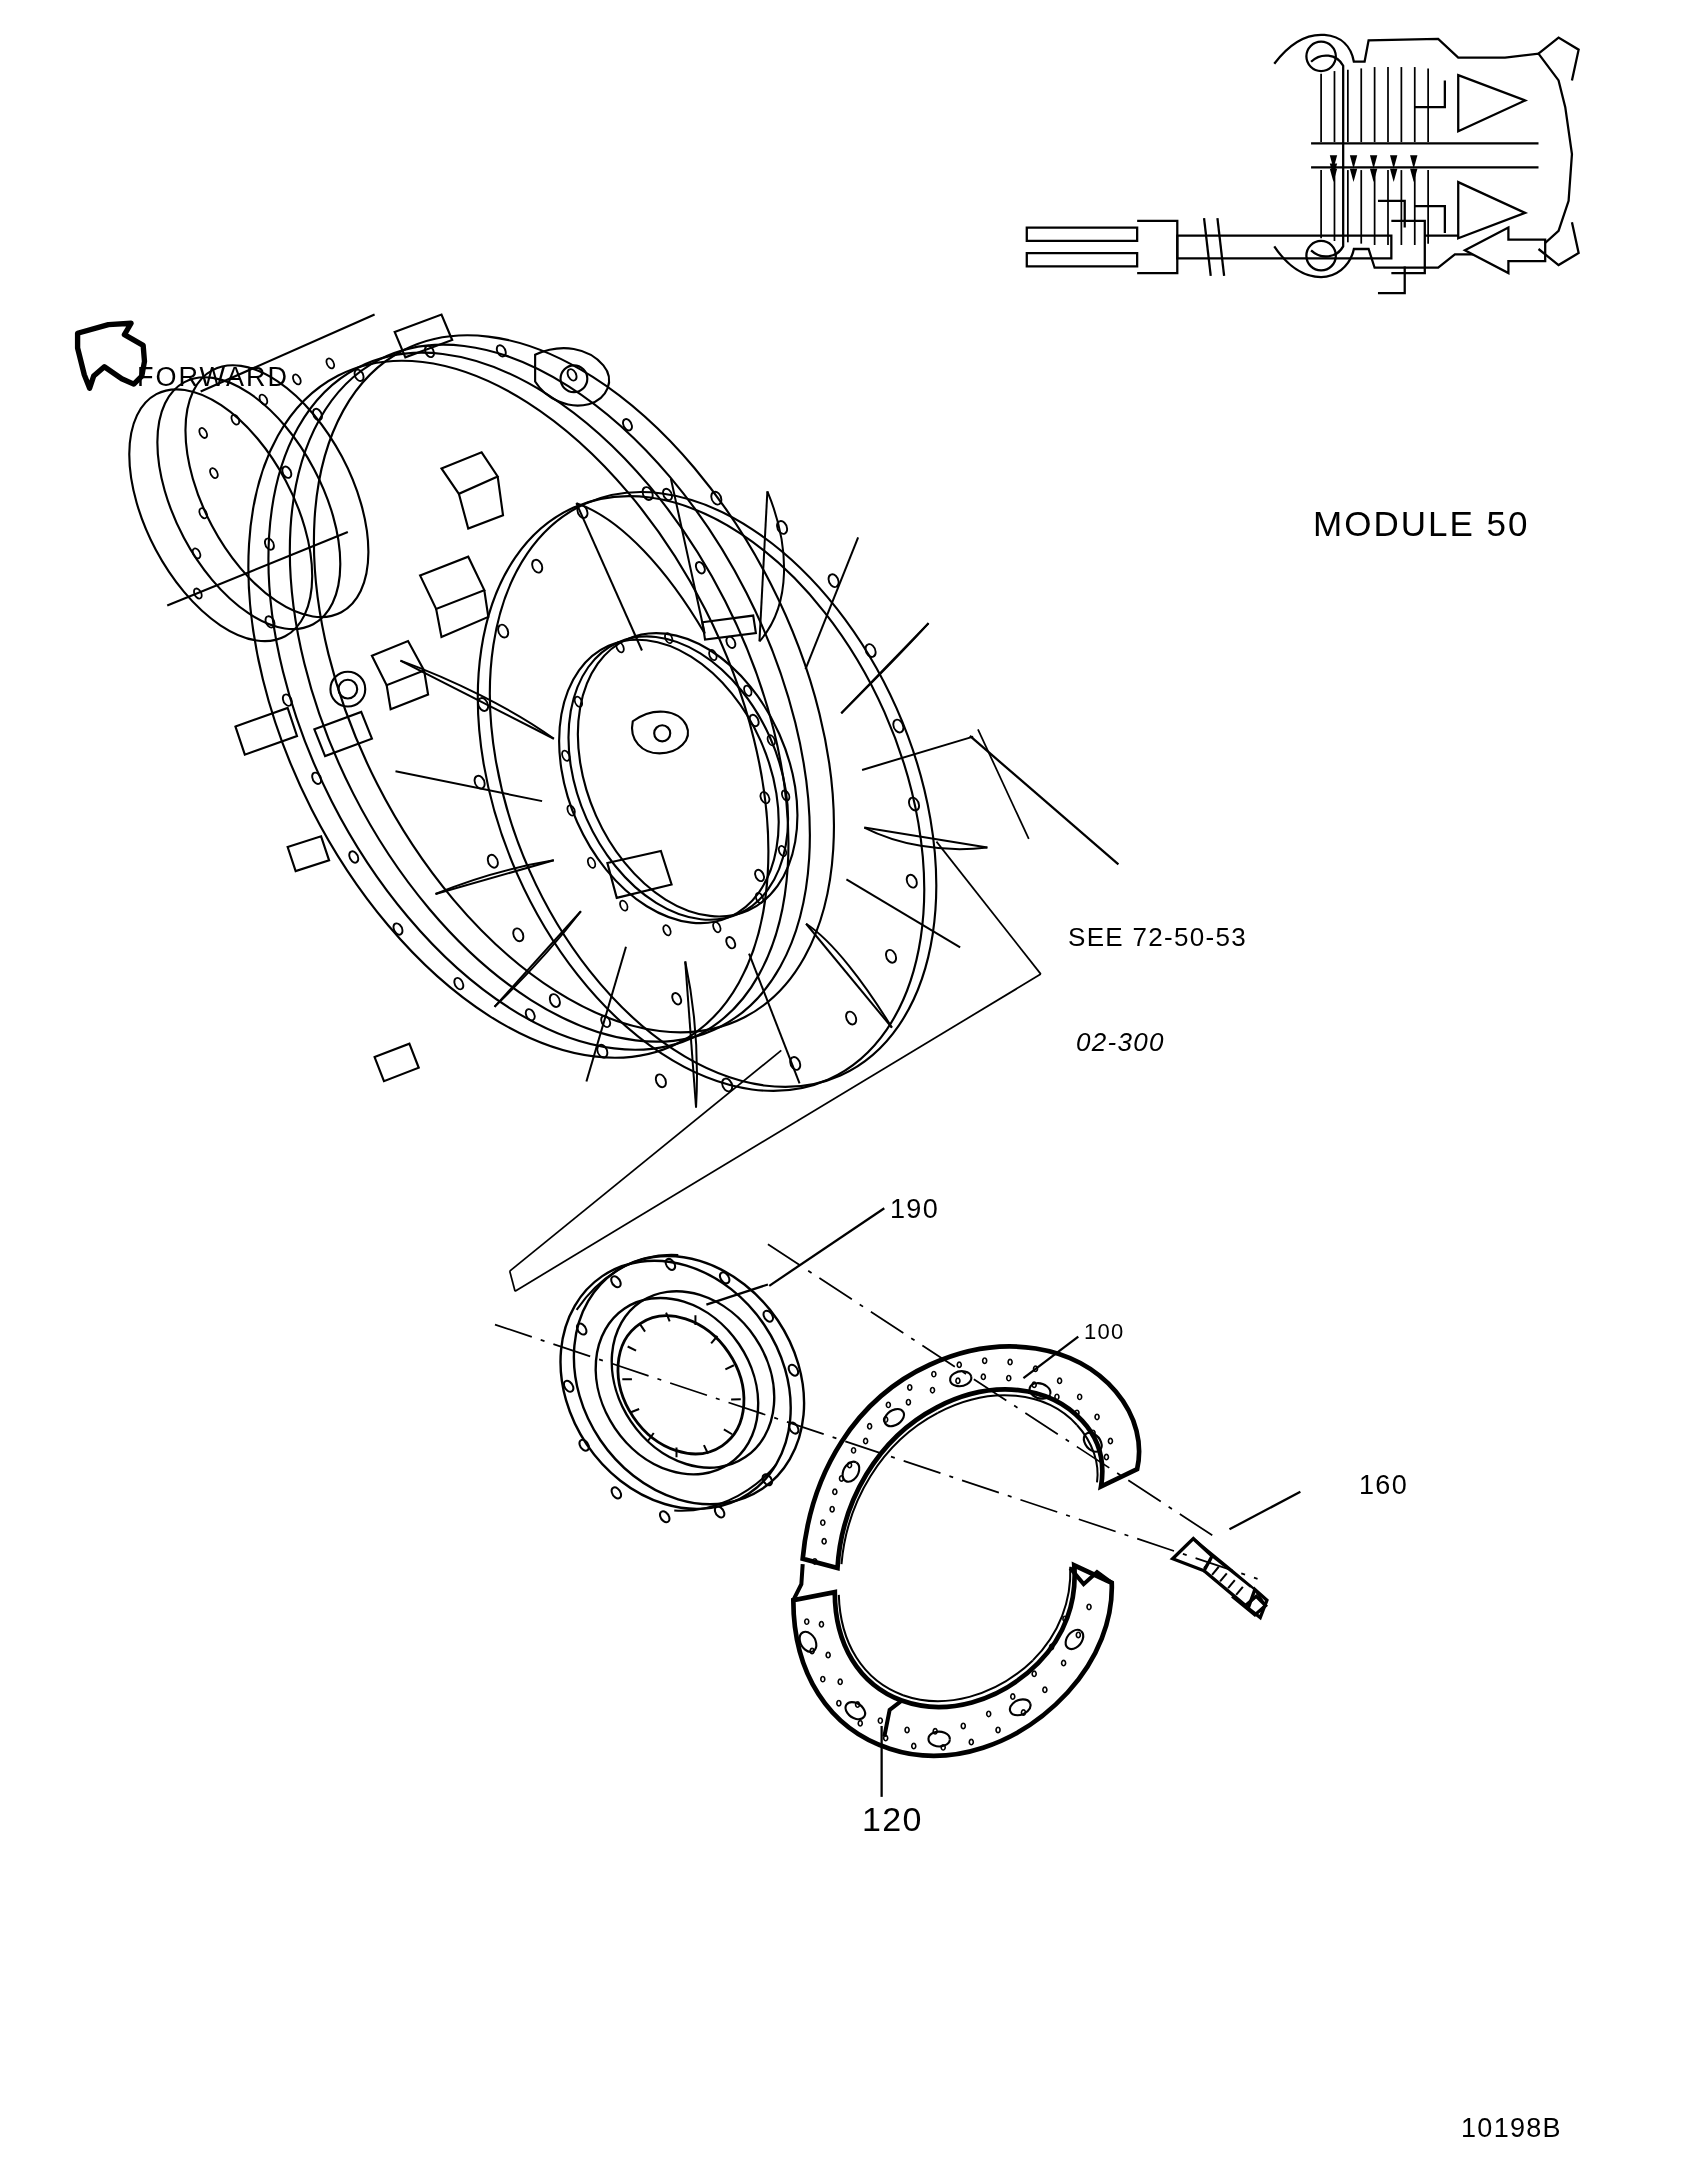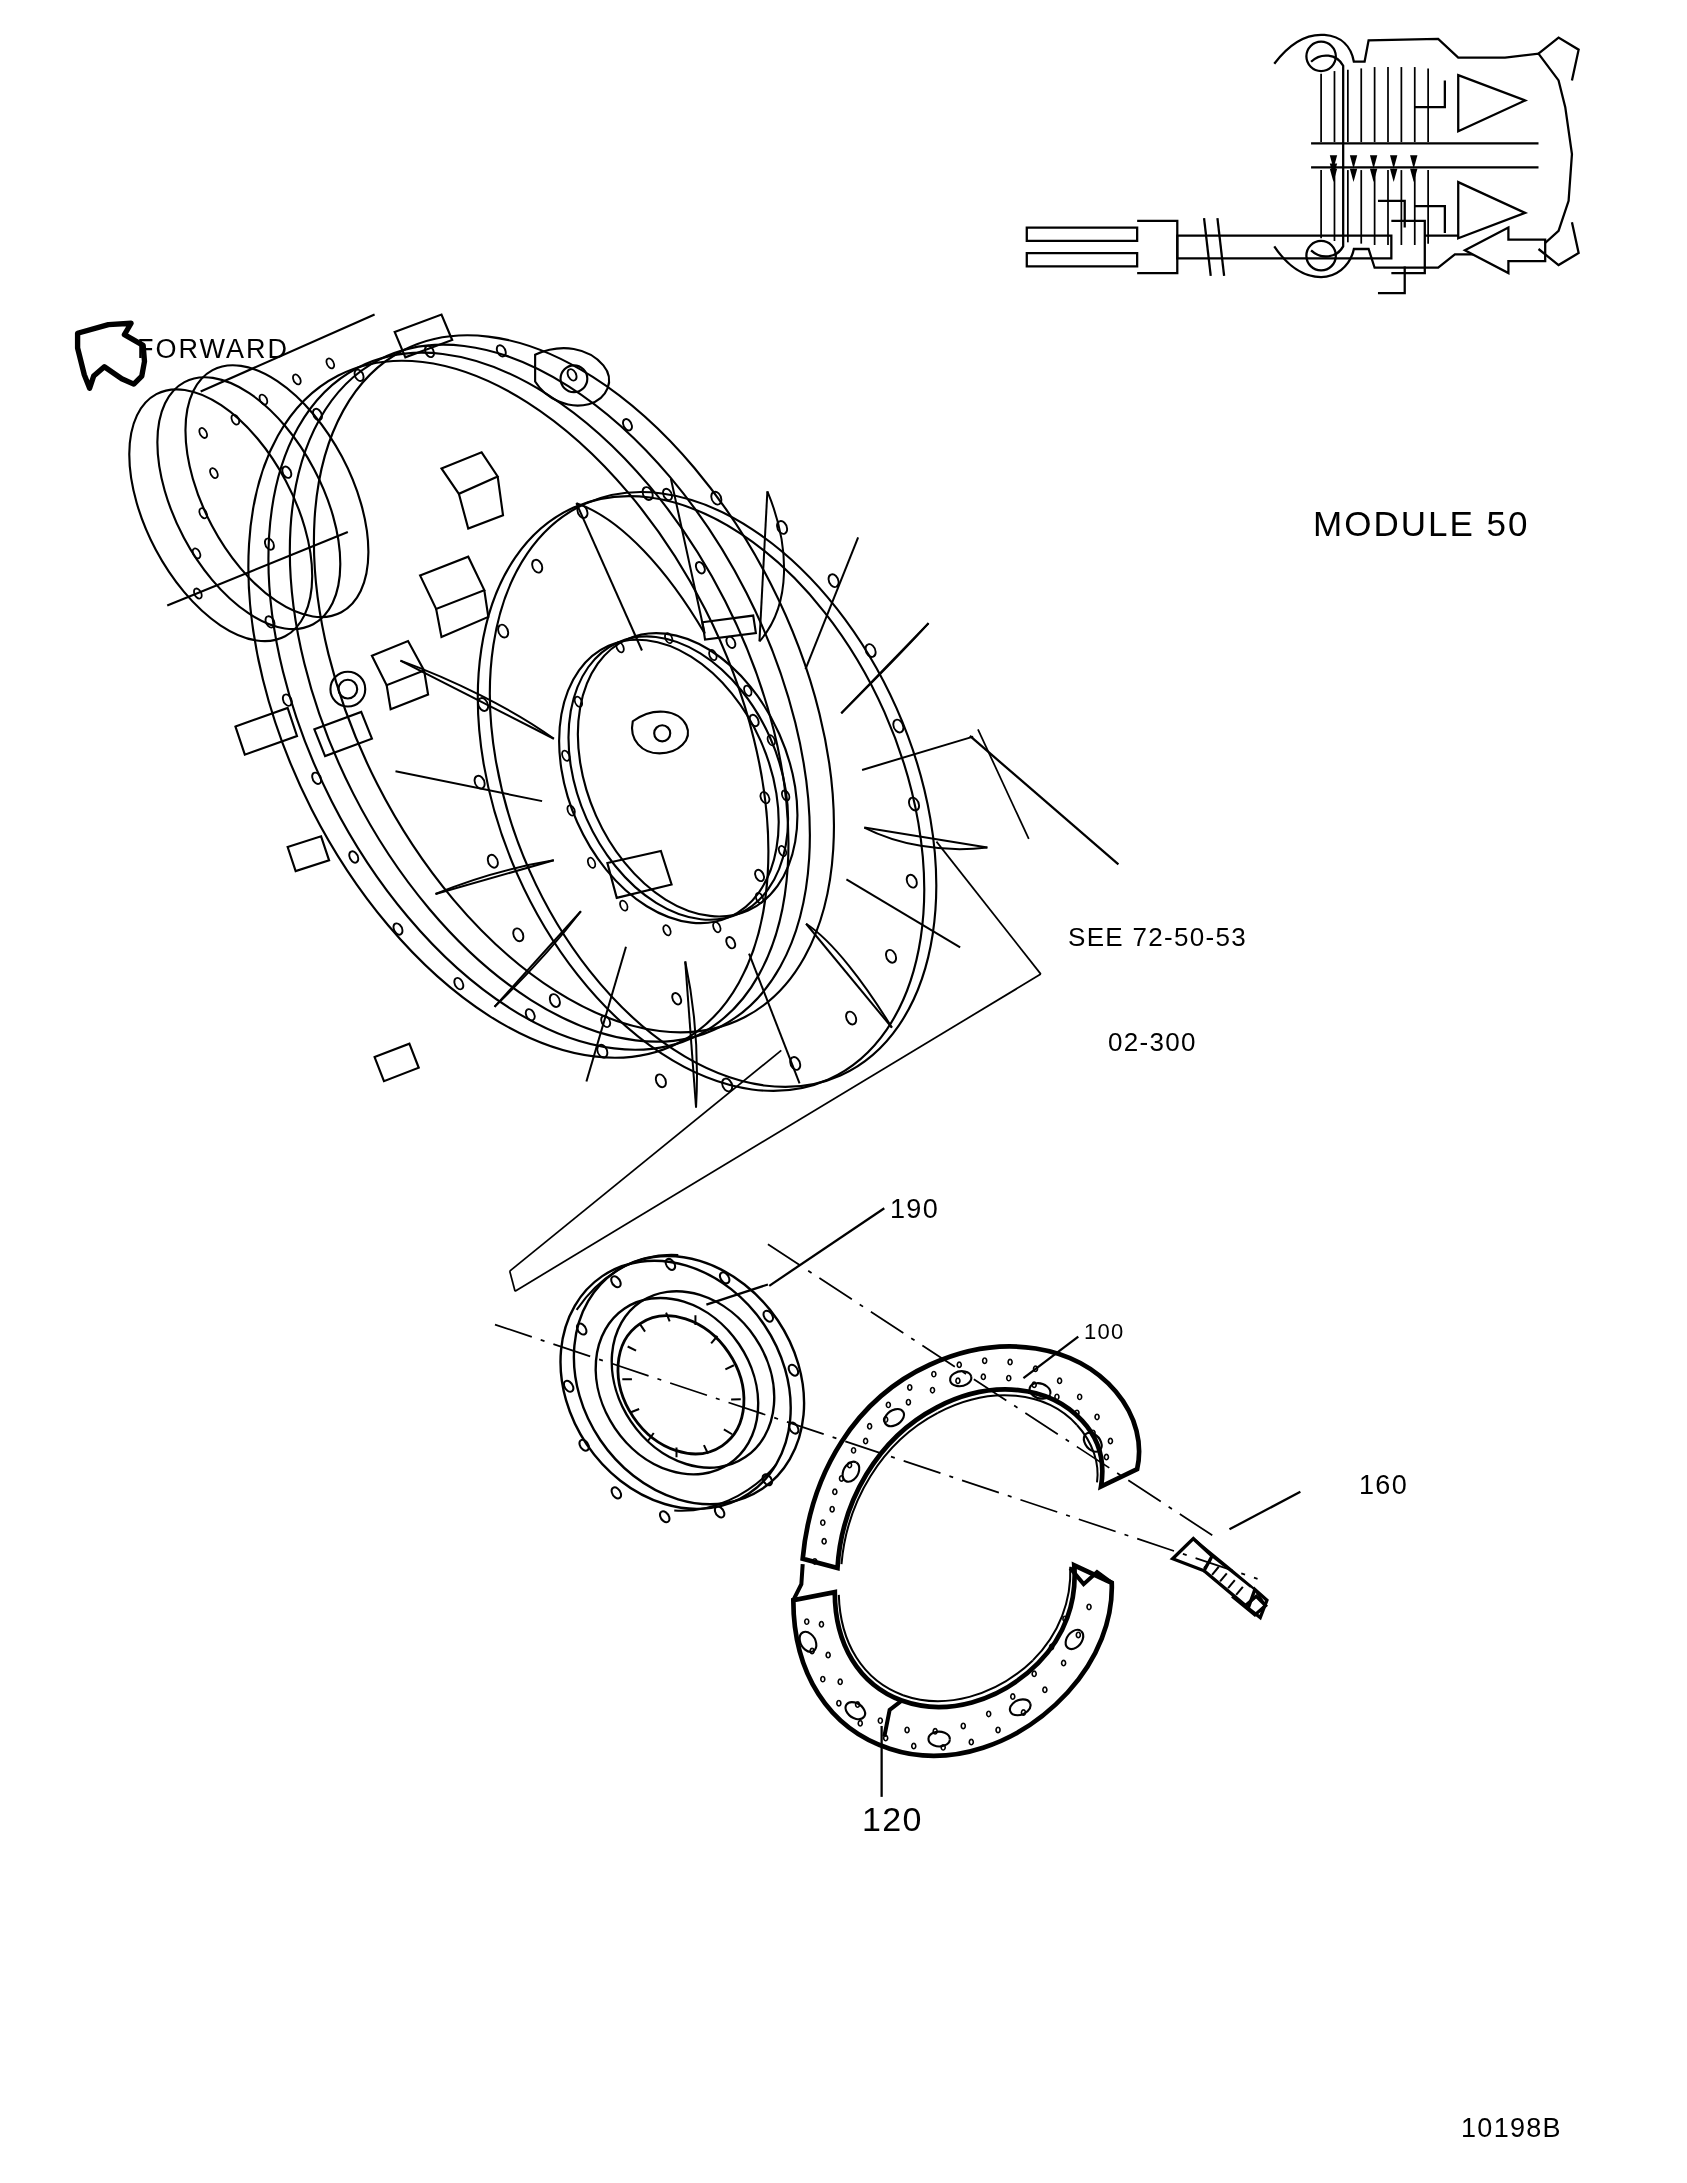--- a/index.html
+++ b/index.html
@@ -4,25 +4,25 @@
 <style>
   html,body{margin:0;padding:0;background:#ffffff;}
   body{
     width:1687px;height:2183px;position:relative;overflow:hidden;
     font-family:"Liberation Sans", sans-serif;
     color:#000;
   }
   .sheet{position:absolute;inset:0;}
   svg.art{position:absolute;left:0;top:0;width:1687px;height:2183px;display:block;}
   .lbl{position:absolute;white-space:pre;color:#000;letter-spacing:1.3px;}
-  .lbl.forward{left:137px;top:334px;font-size:27px;letter-spacing:2px;}
+  .lbl.forward{left:137px;top:362px;font-size:27px;letter-spacing:2px;}
   .lbl.module{left:1313px;top:504px;font-size:35px;letter-spacing:2px;}
   .lbl.seeref{left:1068px;top:850px;font-size:26px;line-height:35px;letter-spacing:1.3px;}
   .lbl.seeref span{display:block;}
-  .lbl.seeref .l2{margin-left:40px;}
+  .lbl.seeref .l2{margin-left:8px;font-style:italic;}
   .lbl.c140{left:890px;top:1194px;font-size:27px;letter-spacing:1.3px;}
   .lbl.c100{left:1084px;top:1319px;font-size:22px;letter-spacing:1.3px;}
   .lbl.c160{left:1359px;top:1470px;font-size:27px;letter-spacing:1.3px;}
   .lbl.c120{left:862px;top:1800px;font-size:34px;letter-spacing:1.3px;}
   .lbl.figno{left:1461px;top:2113px;font-size:27px;letter-spacing:1.3px;}
 </style>
 </head>
 <body>
 
 <div class="sheet">

